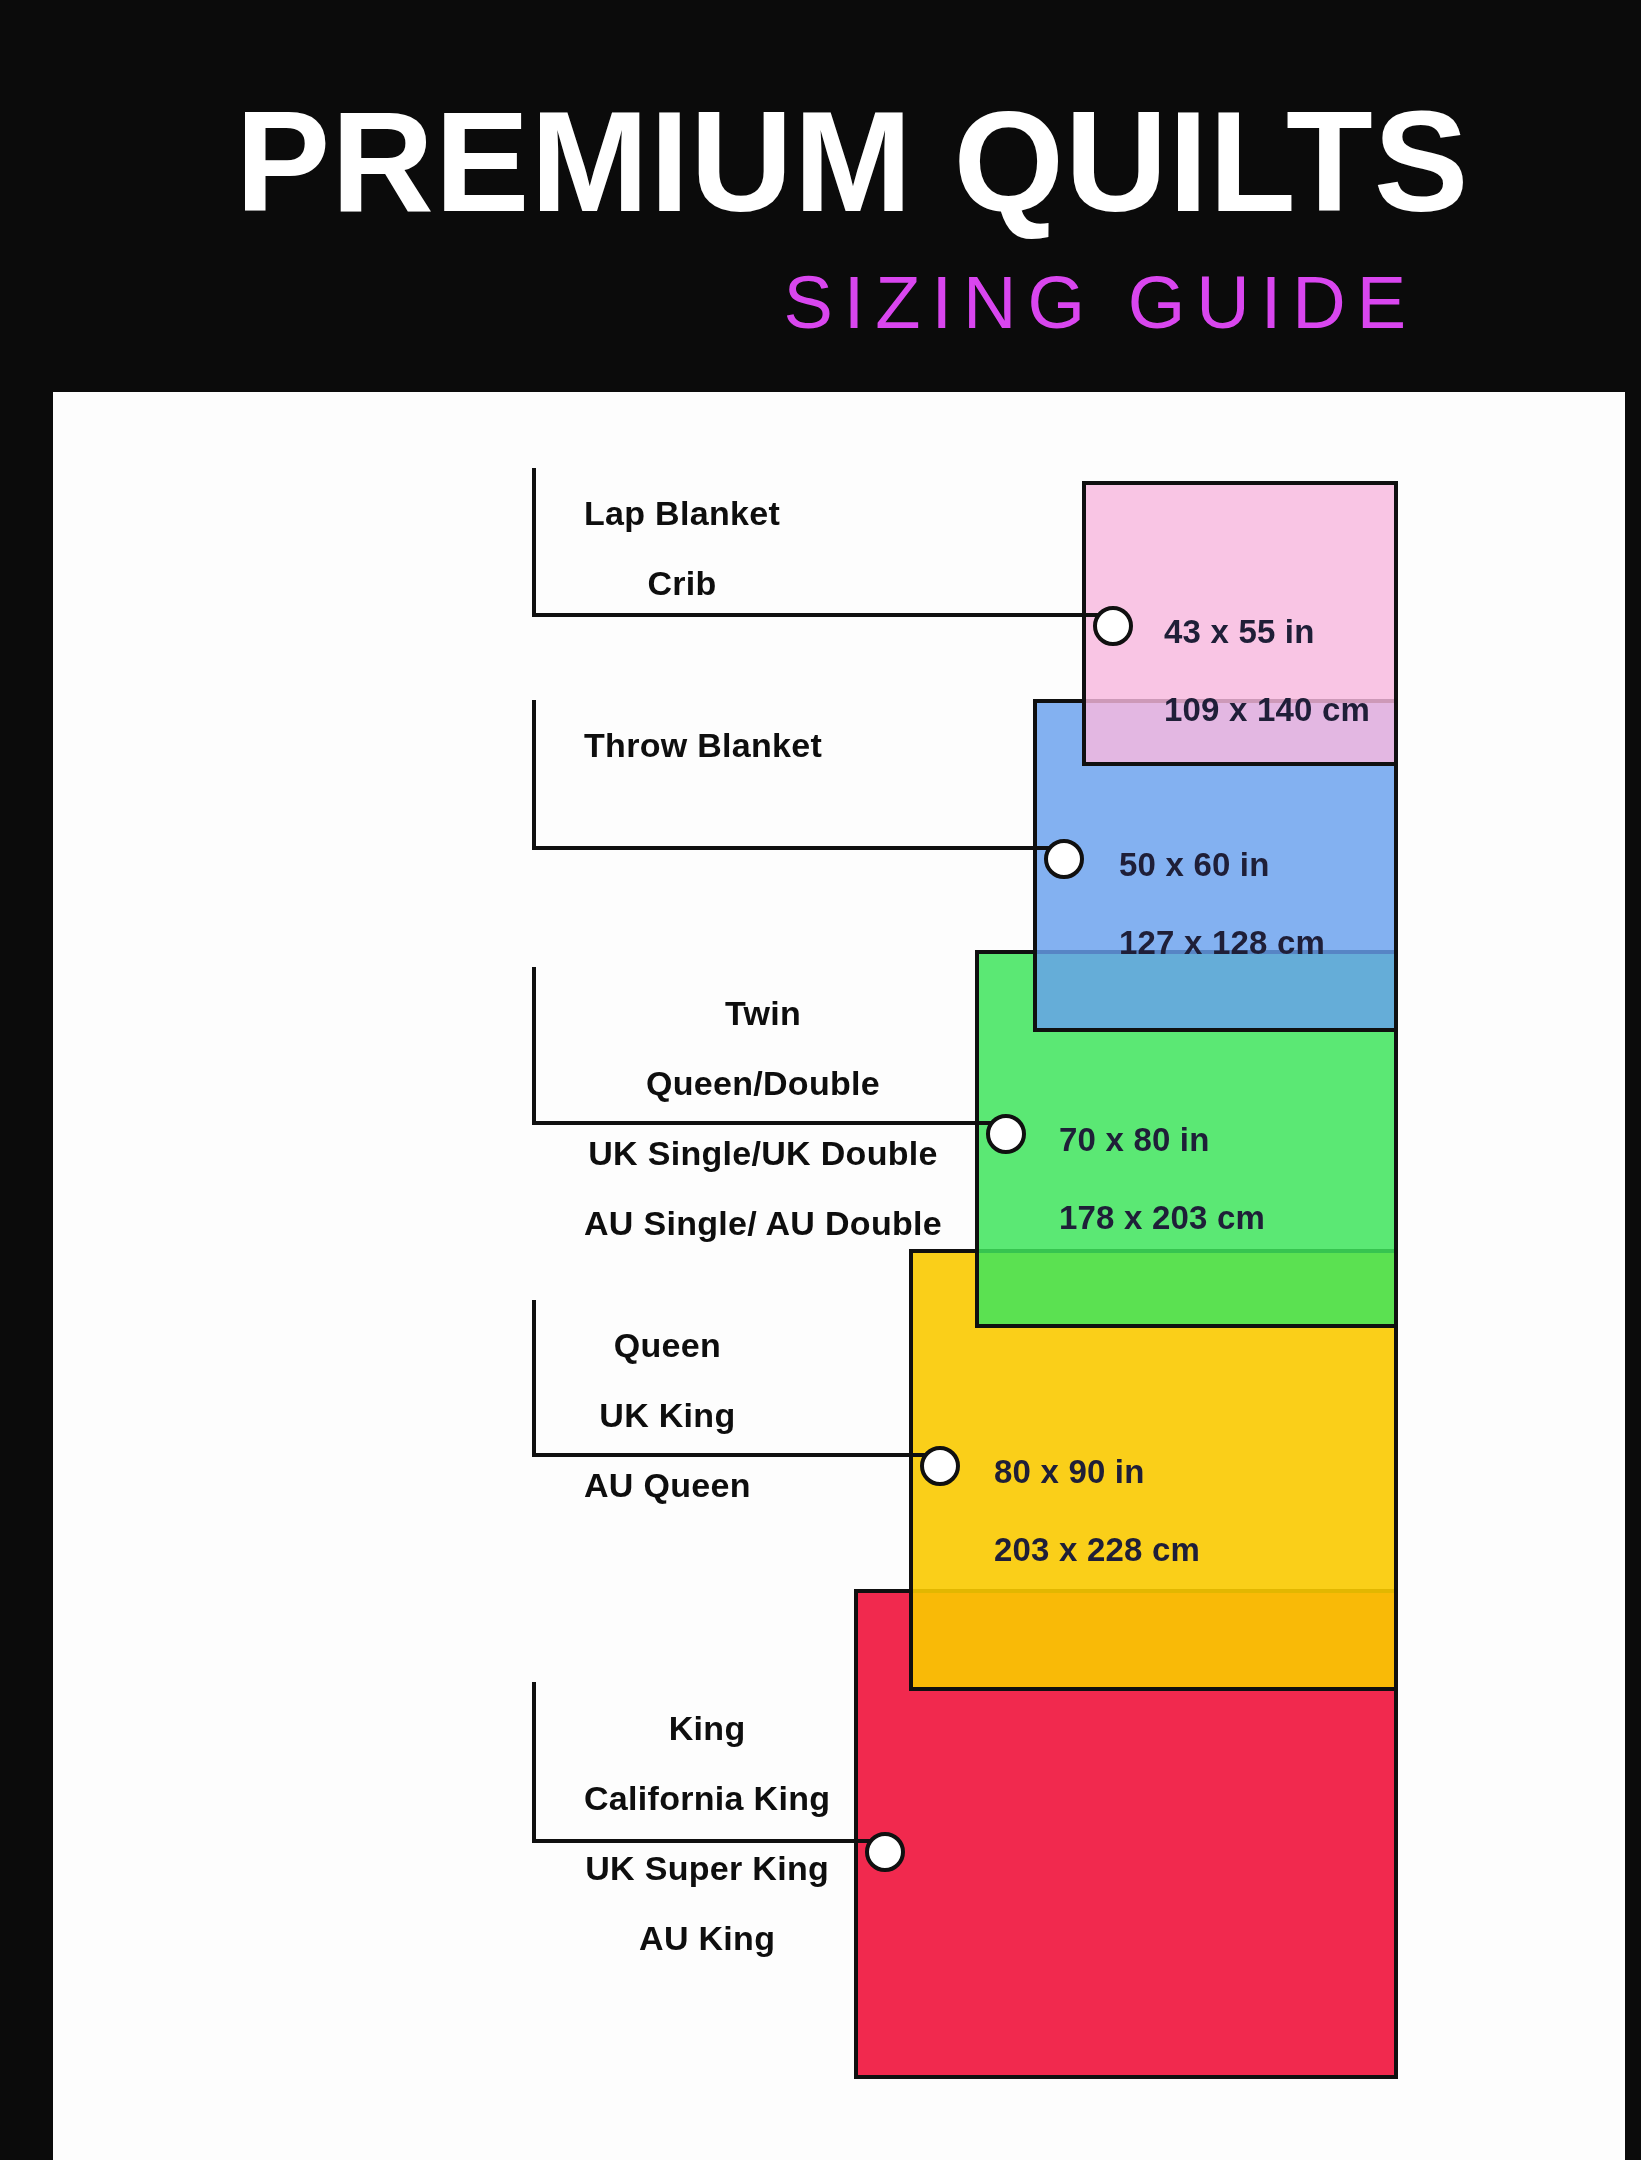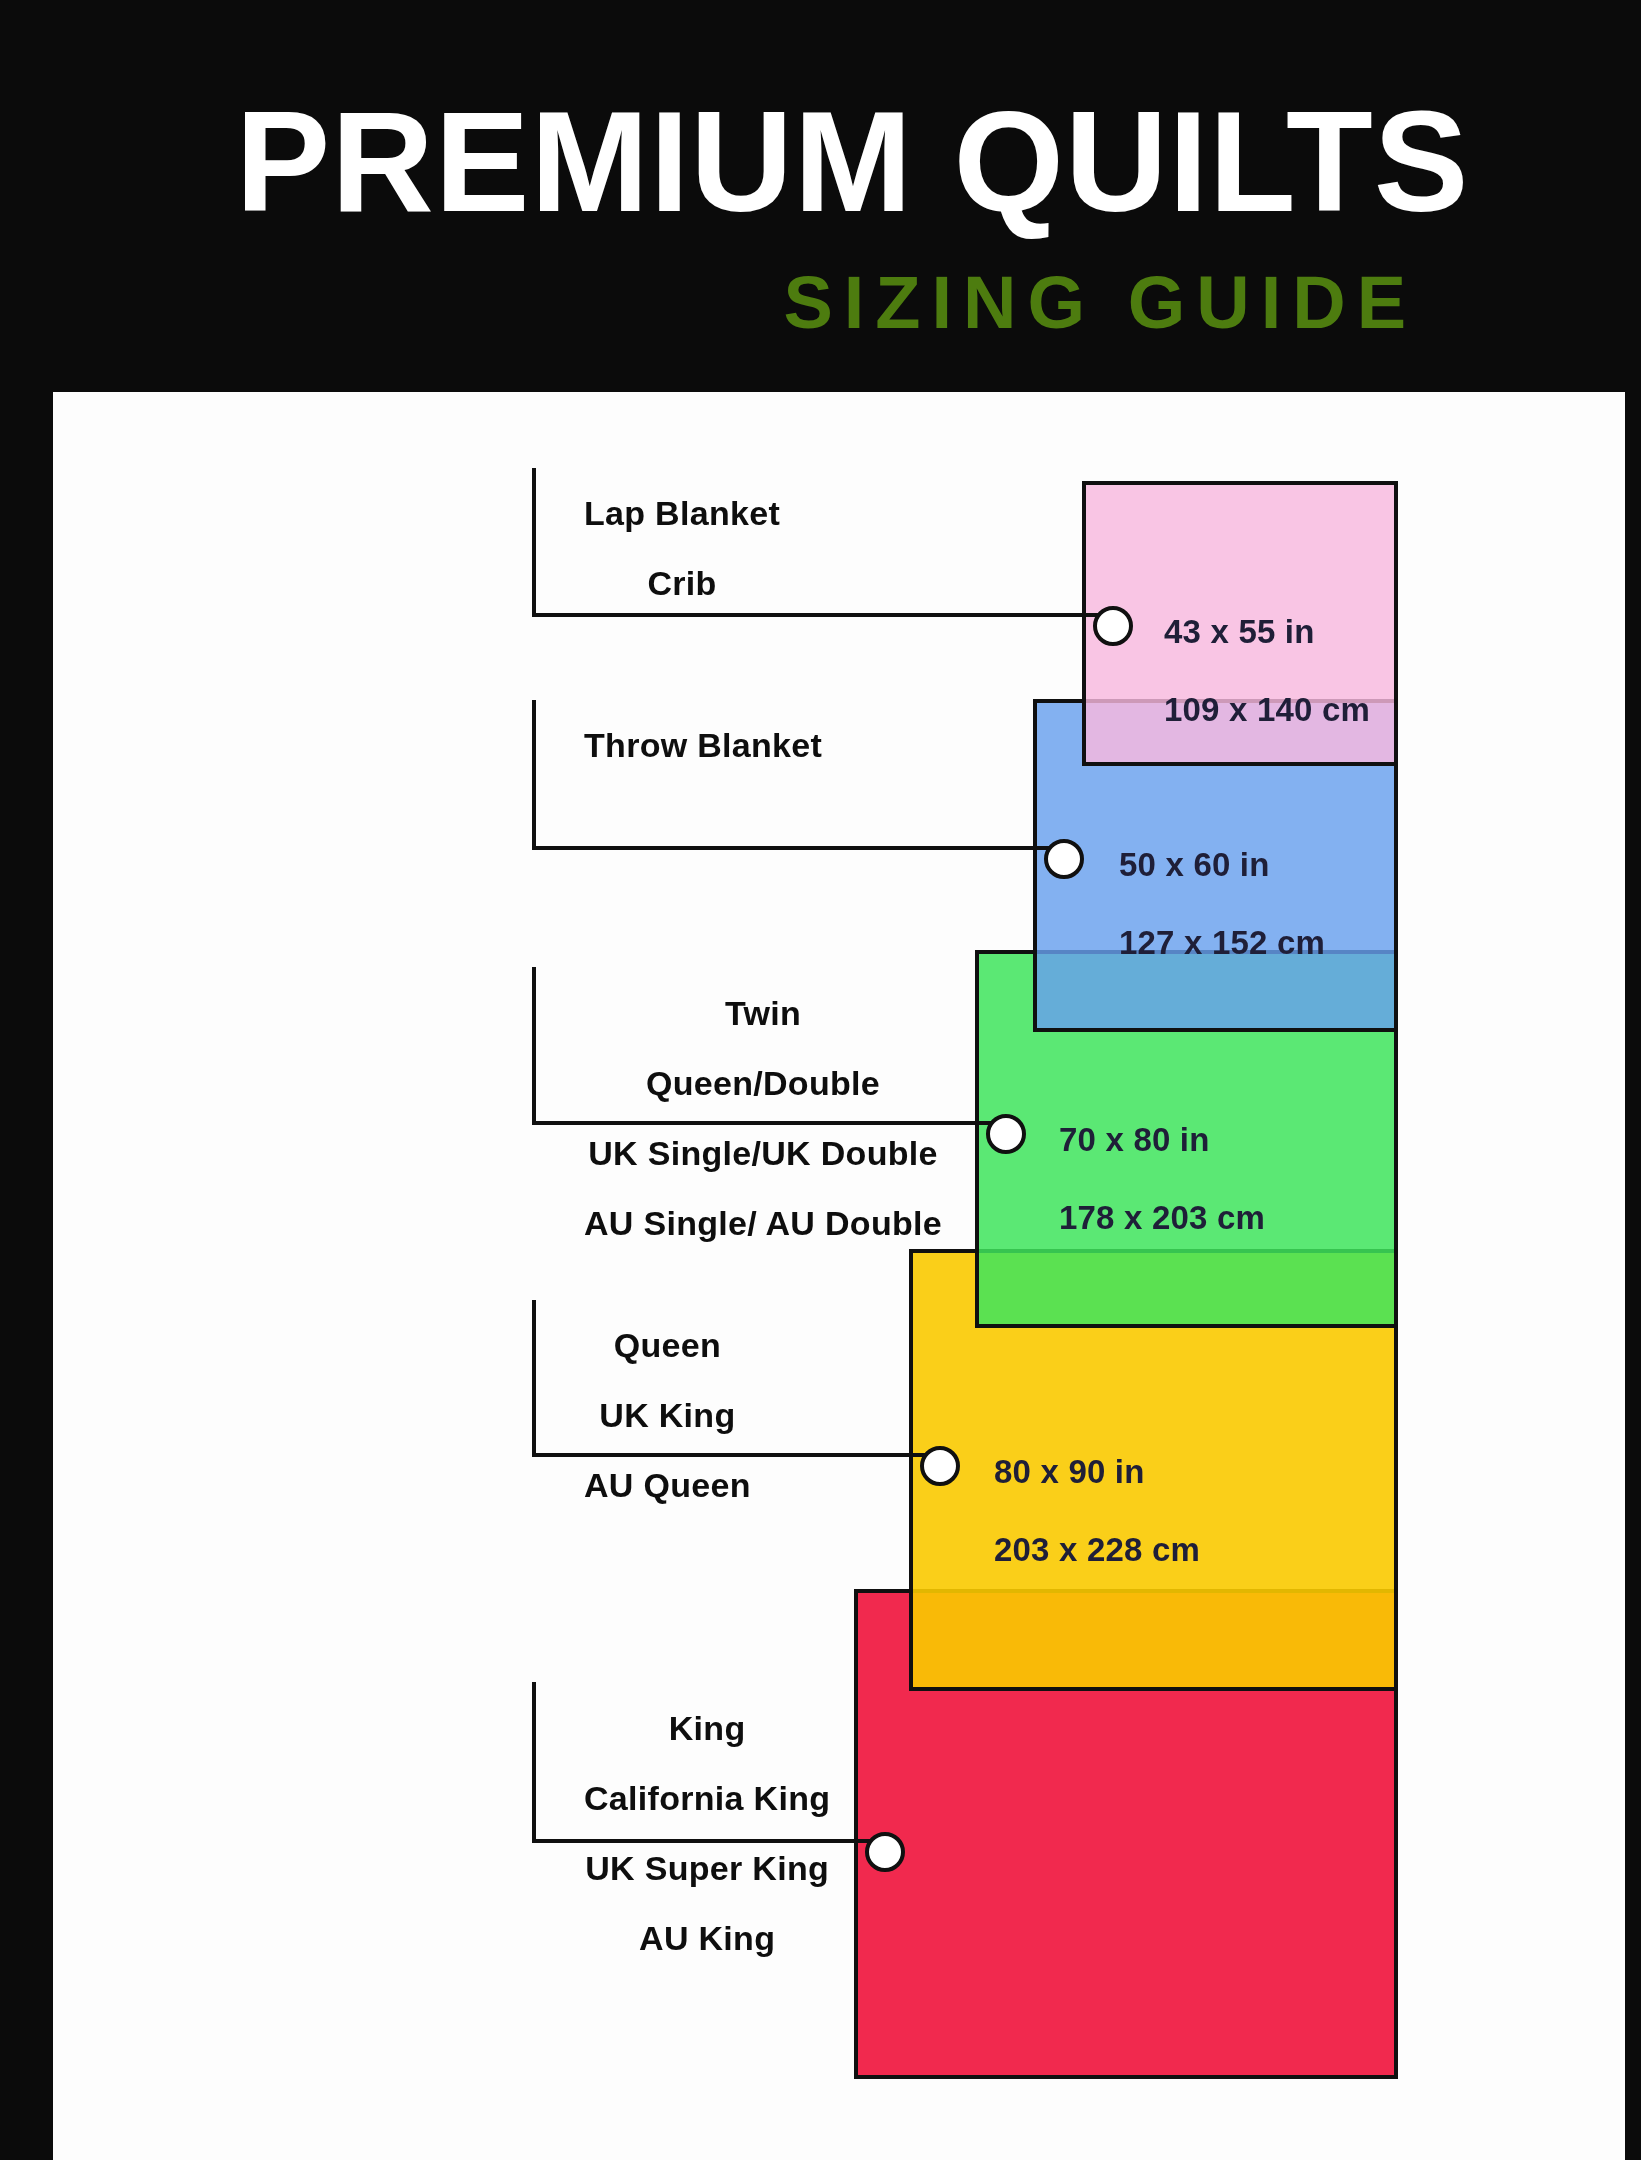--- a/index.html
+++ b/index.html
@@ -13,21 +13,21 @@
     position:absolute; left:21px; top:360px; right:21px; bottom:21px;
     background:#fdfdfd;
   }
   .title {
     position:absolute; top:36px; left:0; width:100%;
     text-align:center; font-size:142px; font-weight:900;
     color:#ffffff; letter-spacing:1px; line-height:1.1;
   }
   .subtitle {
     position:absolute; top:216px; right:240px;
-    font-size:74px; font-weight:700; color:#4d7c0f;
+    font-size:74px; font-weight:400; color:#d946ef;
     letter-spacing:11px; line-height:1.05;
   }
   .rect { position:absolute; border:4px solid #101010; }
   .lbl {
     position:absolute; z-index:60; color:#0e0e0e;
     font-weight:700; font-size:34px; line-height:38px; letter-spacing:0.3px;text-align:center;
   }
   .dims {
     position:absolute; z-index:75; color:#1f1f38;
     font-weight:600; font-size:33px; line-height:46px; letter-spacing:0.2px;
@@ -68,21 +68,21 @@
     <div>109 x 140 cm</div>
   </div>
 
   <div class="lbl" style="left:520px; top:662px">
     <div>Throw Blanket</div>
   </div>
   <div class="elbow" style="left:500px; top:668px; width:521px; height:150px"></div>
   <div class="dot" style="left:1012px; top:807px"></div>
   <div class="dims" style="left:1055px; top:778px">
     <div>50 x 60 in</div>
-    <div>127 x 152 cm</div>
+    <div>127 x 128 cm</div>
   </div>
 
   <div class="lbl" style="left:520px; top:930px">
     <div>Twin</div>
     <div>Queen/Double</div>
     <div>UK Single/UK Double</div>
     <div>AU Single/ AU Double</div>
   </div>
   <div class="elbow" style="left:500px; top:935px; width:463px; height:158px"></div>
   <div class="dot" style="left:954px; top:1082px"></div>

